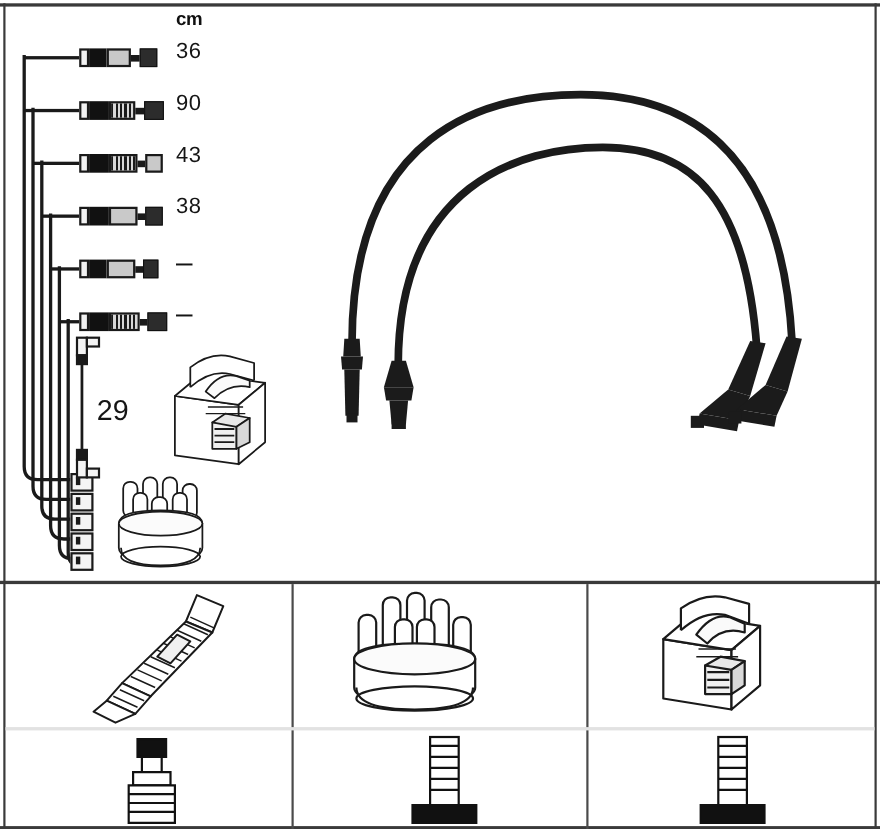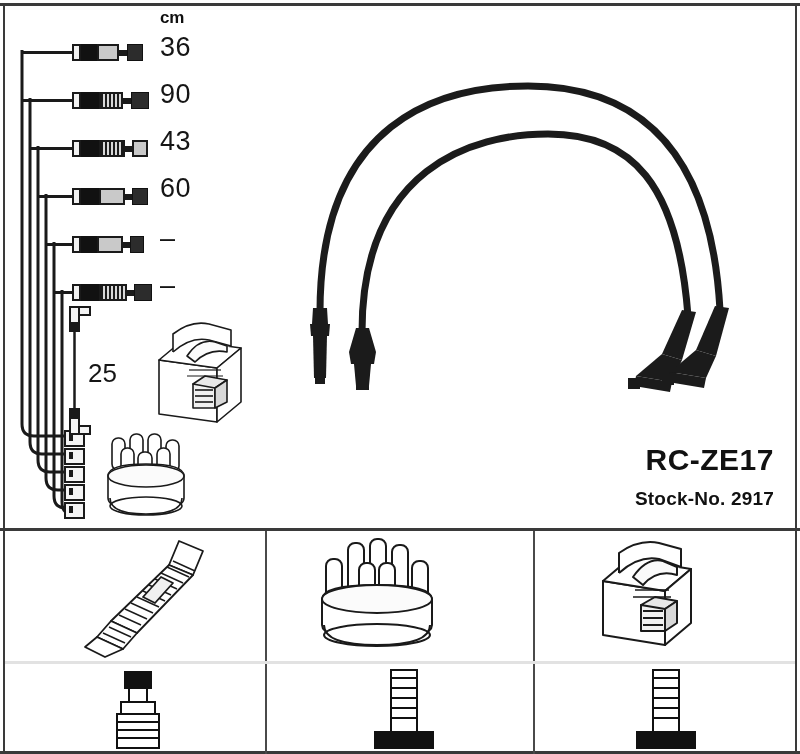--- a/index.html
+++ b/index.html
@@ -53,21 +53,21 @@
   }
   .meas-unit {
     font-size: 17px;
     font-weight: bold;
     color: #101010;
     text-align: left;
     letter-spacing: -0.3px;
     height: 22px;
   }
   .meas-val {
-    font-size: 27px;
+    font-size: 20px;
     color: #151515;
     text-align: left;
     height: 47px;
     line-height: 34px;
     letter-spacing: 0.5px;
   }
   .meas-val.dash {
     font-size: 27px;
     line-height: 40px;
   }
@@ -182,21 +182,21 @@
   <div class="frame-line frame-mid"></div>
   <div class="divider div-1"></div>
   <div class="divider div-2"></div>
   <div class="row-sep"></div>
 
   <div class="meas-col">
     <div class="meas-unit">cm</div>
     <div class="meas-val">36</div>
     <div class="meas-val">90</div>
     <div class="meas-val">43</div>
-    <div class="meas-val">60</div>
+    <div class="meas-val">38</div>
     <div class="meas-val dash">–</div>
     <div class="meas-val dash">–</div>
   </div>
 
   <div class="cable-row" style="top:40px; left:22px; width:140px;">
     <div class="lead-line" style="width:50px;"></div>
     <div class="conn-assy" style="left:50px;">
       <div class="seg cap-light" style="width:9px;"></div>
       <div class="seg body-dark" style="width:16px;"></div>
       <div class="seg ferrule" style="width:22px;"></div>
@@ -281,21 +281,21 @@
     <g stroke="#1a1a1a" stroke-width="2" fill="#f4f4f4">
       <rect x="10" y="2" width="9" height="16"></rect>
       <rect x="19" y="2" width="11" height="8"></rect>
       <rect x="10" y="18" width="9" height="8" fill="#1a1a1a"></rect>
       <rect x="10" y="104" width="9" height="9" fill="#1a1a1a"></rect>
       <rect x="10" y="113" width="9" height="16"></rect>
       <rect x="19" y="121" width="11" height="8"></rect>
     </g>
     <line x1="14.5" y1="26" x2="14.5" y2="104" stroke="#1a1a1a" stroke-width="2.5"></line>
   </svg>
-  <div class="label-61" style="left:88px; top:358px;">25</div>
+  <div class="label-61" style="left:88px; top:358px;">29</div>
 
   <svg class="part-svg" style="left:143px; top:318px;" width="104" height="112" viewBox="0 0 104 112">
     <g fill="#ffffff" stroke="#1a1a1a" stroke-width="1.6" stroke-linejoin="round">
       <path d="M16,42 L16,96 L74,104 L74,50 Z"></path>
       <path d="M16,42 L40,22 L98,30 L74,50 Z"></path>
       <path d="M74,50 L98,30 L98,84 L74,104 Z"></path>
       <path d="M30,34 L30,16 Q48,2 66,6 L88,12 L88,28"></path>
       <path d="M30,34 Q48,18 66,22 L88,28"></path>
       <path d="M44,38 Q56,20 72,24 L84,28 L84,34 Q66,30 52,44 Z" fill="#fafafa"></path>
       <rect x="50" y="66" width="22" height="24" fill="#f0f0f0"></rect>
@@ -353,22 +353,20 @@
     </g>
 
     <g fill="#1b1b1b">
       <path d="M425,246 L439,248 L426,296 L406,290 Z"></path>
       <path d="M406,290 L426,296 L416,318 L380,312 Z"></path>
       <path d="M380,312 L416,318 L414,328 L378,322 Z"></path>
       <rect x="372" y="314" width="12" height="11"></rect>
     </g>
   </svg>
 
-  <div class="prod-code">RC-ZE17</div>
-  <div class="prod-stock">Stock-No. 2917</div>
 
   <div class="cell cell-1">
     <svg class="part-svg" style="left:40px; top:6px;" width="180" height="122" viewBox="0 0 180 122">
       <g fill="#ffffff" stroke="#1a1a1a" stroke-width="1.8" stroke-linejoin="round">
         <path d="M134,4 L158,14 L148,38 L124,28 Z"></path>
         <path d="M124,28 L148,38 L92,96 L66,84 Z"></path>
         <path d="M66,84 L92,96 L78,112 L52,100 Z"></path>
         <path d="M52,100 L78,112 L60,120 L40,110 Z"></path>
         <g stroke-width="1.4">
           <line x1="128" y1="24" x2="150" y2="34"></line>

